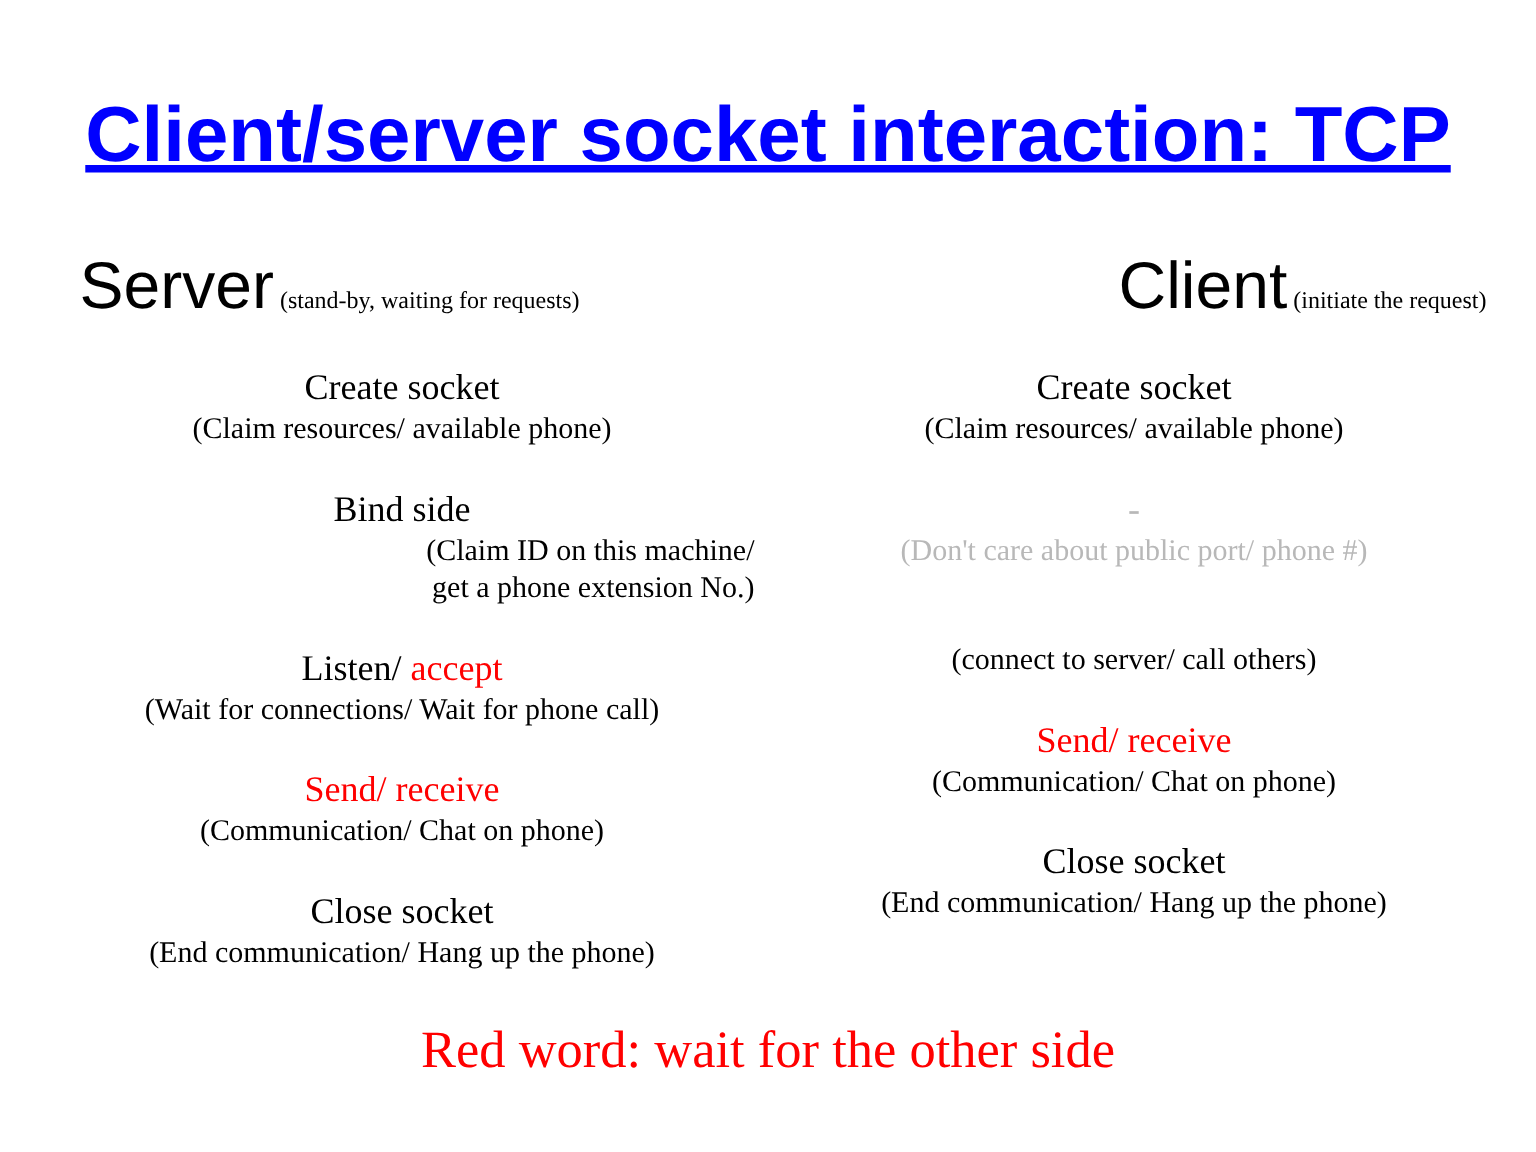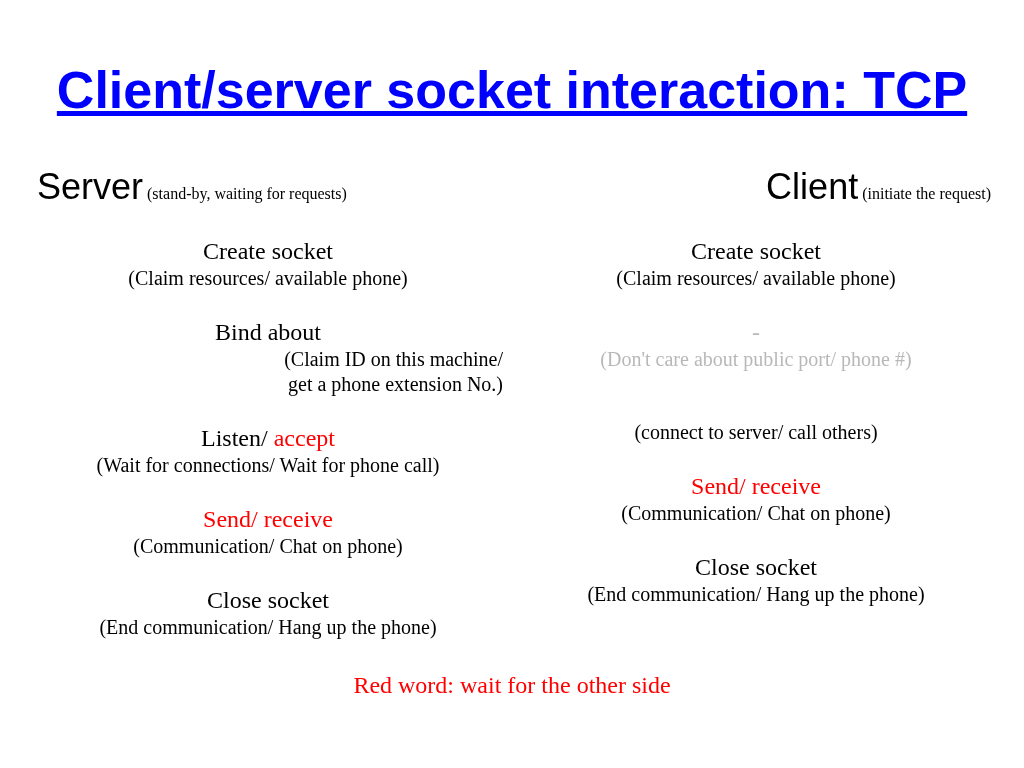--- a/index.html
+++ b/index.html
@@ -30,39 +30,40 @@
     width: 470px;
   }
   .colhead {
     font-size: 26px;
     font-weight: normal;
     margin-bottom: 28px;
     white-space: nowrap;
   }
   .colhead-big {
     font-family: Arial, Helvetica, sans-serif;
-    font-size: 36px;
+    font-size: 44px;
     font-weight: normal;
+    margin-left: 16px;
   }
   .colhead-sub {
     font-size: 16px;
   }
   .step {
     text-align: center;
     font-size: 22px;
     line-height: 1.25;
     margin-bottom: 26px;
   }
   .step .main { font-size: 24px; }
   .step .sub  { font-size: 20px; }
   .step.gray { color: #b8b8b8; }
   .red  { color: #ff0000; }
   .legend {
     text-align: center;
-    font-size: 24px;
+    font-size: 35px;
     color: #ff0000;
     margin-top: 6px;
   }
   .left-align-sub { text-align: right; padding-left: 60px; }
   .server-head { padding-left: 4px; }
   .client-head { padding-left: 4px; text-align: right; }
 </style>
 </head>
 <body>
 
@@ -74,21 +75,21 @@
     <div class="colhead server-head">
       <span class="colhead-big">Server</span><span class="colhead-sub"> (stand-by, waiting for requests)</span>
     </div>
 
     <div class="step">
       <div class="main">Create socket</div>
       <div class="sub">(Claim resources/ available phone)</div>
     </div>
 
     <div class="step">
-      <div class="main">Bind about</div>
+      <div class="main">Bind side</div>
       <div class="sub left-align-sub">(Claim ID on this machine/</div>
       <div class="sub left-align-sub">get a phone extension No.)</div>
     </div>
 
     <div class="step">
       <div class="main">
         <span>Listen/ </span><span class="red">accept</span>
       </div>
       <div class="sub">(Wait for connections/ Wait for phone call)</div>
     </div>

